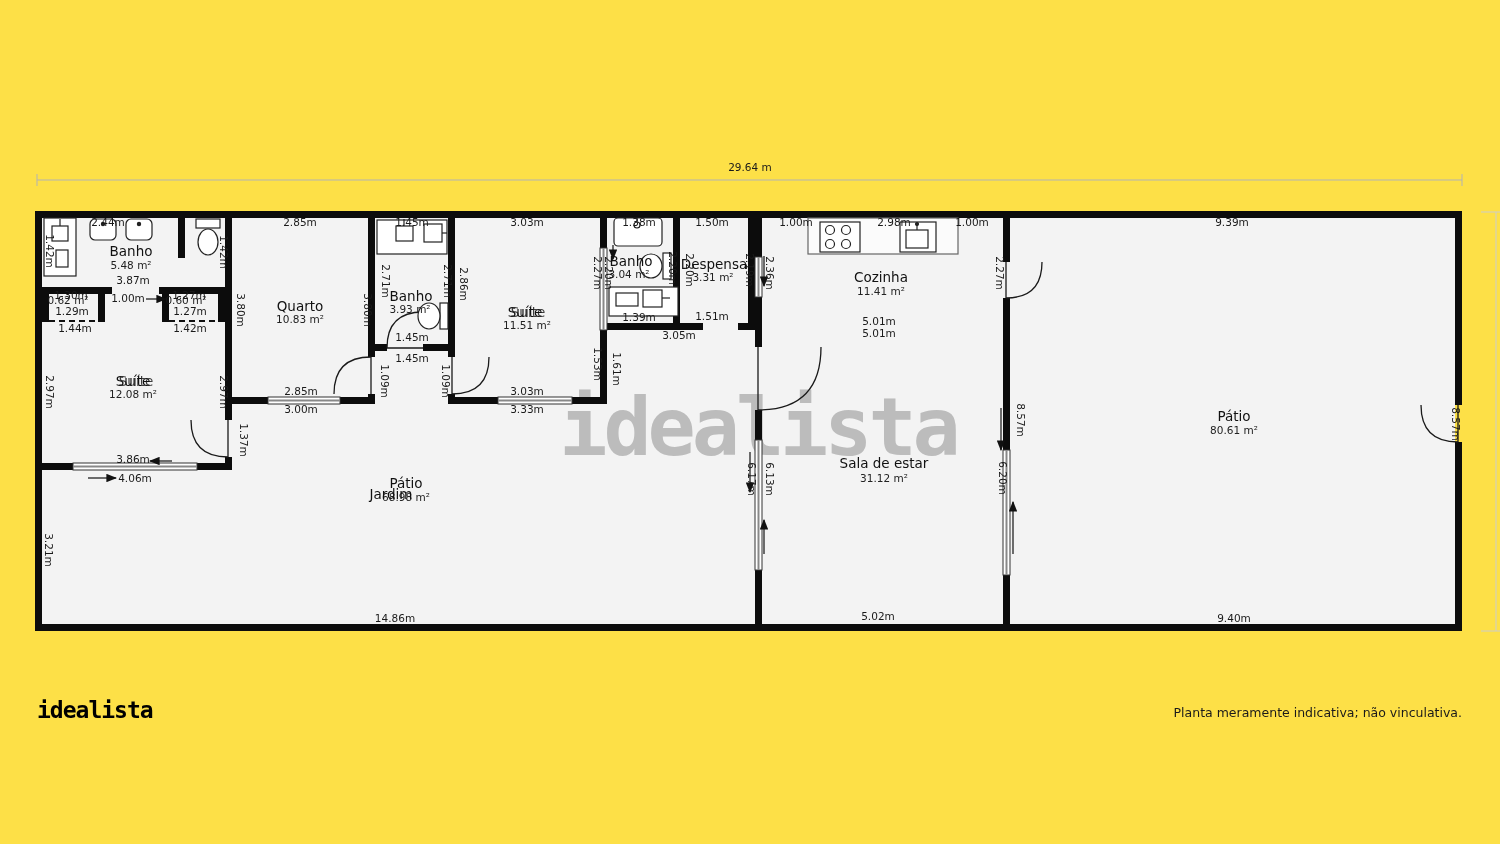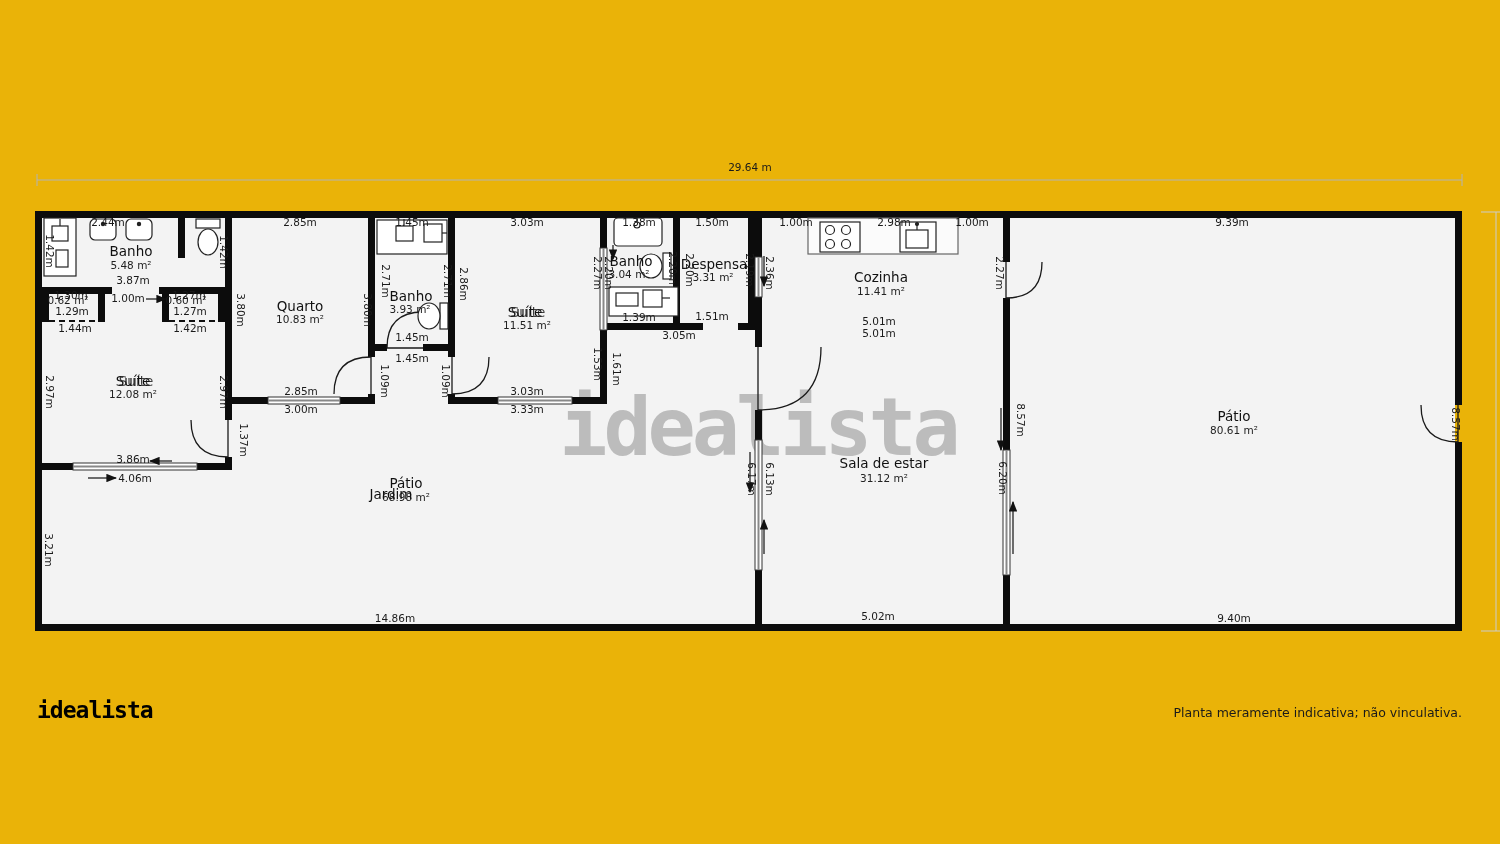--- a/index.html
+++ b/index.html
@@ -1,16 +1,16 @@
 <!DOCTYPE html>
 <html><head>
 <meta charset="utf-8">
 <style>
   html,body{margin:0;padding:0;background:#fff}
-  .stage{position:relative;width:1500px;height:844px;background:#eab308;overflow:hidden;
+  .stage{position:relative;width:1500px;height:844px;background:#fde047;overflow:hidden;
          font-family:"DejaVu Sans",sans-serif}
   svg{display:block}
   svg text{text-anchor:middle;font-family:"DejaVu Sans",sans-serif}
   .dim{font-size:10.5px;fill:#1a1a1a}
   .roomname{font-size:13.5px;fill:#111}
   .roomarea{font-size:10.5px;fill:#222}
   .ghost{opacity:.8}
   .wm{font-size:80px;font-weight:bold;fill:#bcbcbc;
       font-family:"DejaVu Sans Mono",monospace;letter-spacing:-4px}
   .logo{font-size:23px;font-weight:bold;fill:#000;text-anchor:start;

